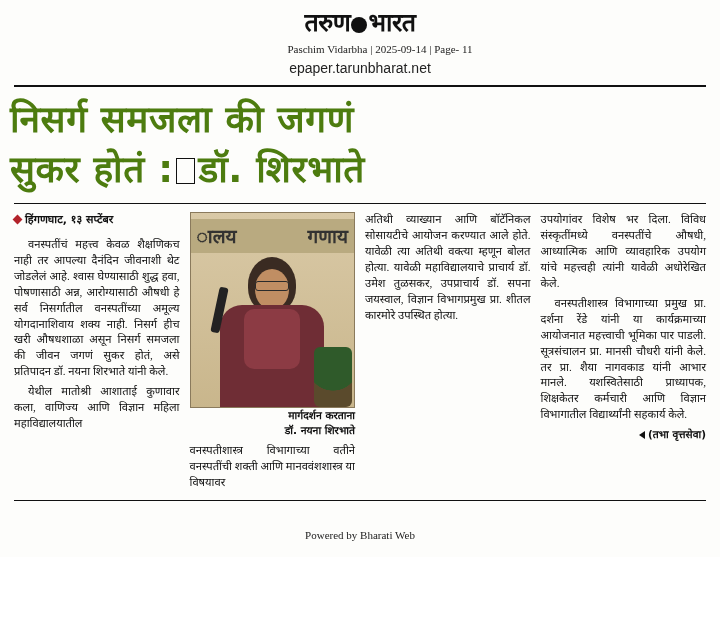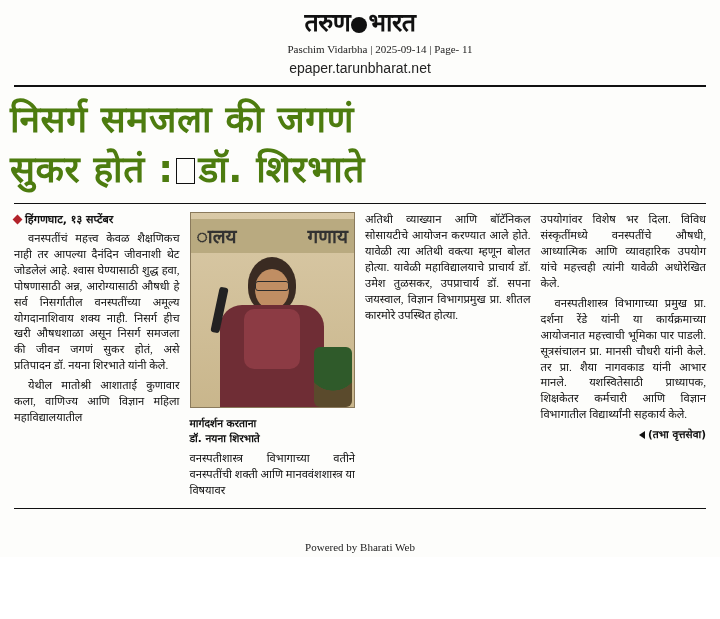--- a/index.html
+++ b/index.html
@@ -110,21 +110,21 @@
     font-family: "Liberation Serif", serif;
     font-size: 11.2px;
     line-height: 1.42;
     text-align: justify;
     color: #111;
   }
   .dateline {
     font-family: "DejaVu Sans", sans-serif;
     font-weight: bold;
     font-size: 11px;
-    margin-bottom: 3px;
+    margin-bottom: 9px;
     white-space: nowrap;
   }
   .diamond {
     display: inline-block;
     width: 7px;
     height: 7px;
     background: #b2222a;
     transform: rotate(45deg);
     margin-right: 4px;
     position: relative;
@@ -134,21 +134,21 @@
     margin: 0 0 4px 0;
     text-indent: 14px;
   }
   .para.noind {
     text-indent: 0;
   }
 
   
   .photo-wrap {
     width: 100%;
-    margin-bottom: 8px;
+    margin-bottom: 0;
   }
   .photo {
     width: 100%;
     height: 196px;
     position: relative;
     overflow: hidden;
     background: linear-gradient(#d9c9a6, #c9b68c);
     border: 1px solid #8a7a5c;
     box-sizing: border-box;
   }
@@ -244,21 +244,21 @@
     bottom: 0;
     width: 38px;
     height: 60px;
     background: radial-gradient(circle at 50% 30%, #2f5a2a 0 55%, transparent 56%), #5a4a2c;
     border-radius: 6px;
   }
   .caption {
     font-family: "DejaVu Sans", sans-serif;
     font-weight: bold;
     font-size: 10.5px;
-    text-align: left;
+    text-align: right;
     line-height: 1.4;
     margin-bottom: 5px;
   }
   .credit {
     font-family: "DejaVu Sans", sans-serif;
     font-weight: bold;
     font-size: 10.5px;
     text-align: right;
     white-space: nowrap;
   }
@@ -276,21 +276,21 @@
   
   .footer-rule {
     border: 0;
     border-top: 1px solid #111;
     margin: 6px 14px 0 14px;
   }
   .footer {
     position: absolute;
     left: 0;
     right: 0;
-    bottom: 4px;
+    bottom: 16px;
     text-align: center;
     font-family: "Liberation Serif", serif;
     font-size: 11px;
     color: #222;
   }
 </style>
 </head>
 <body>
 
 <div class="page">

